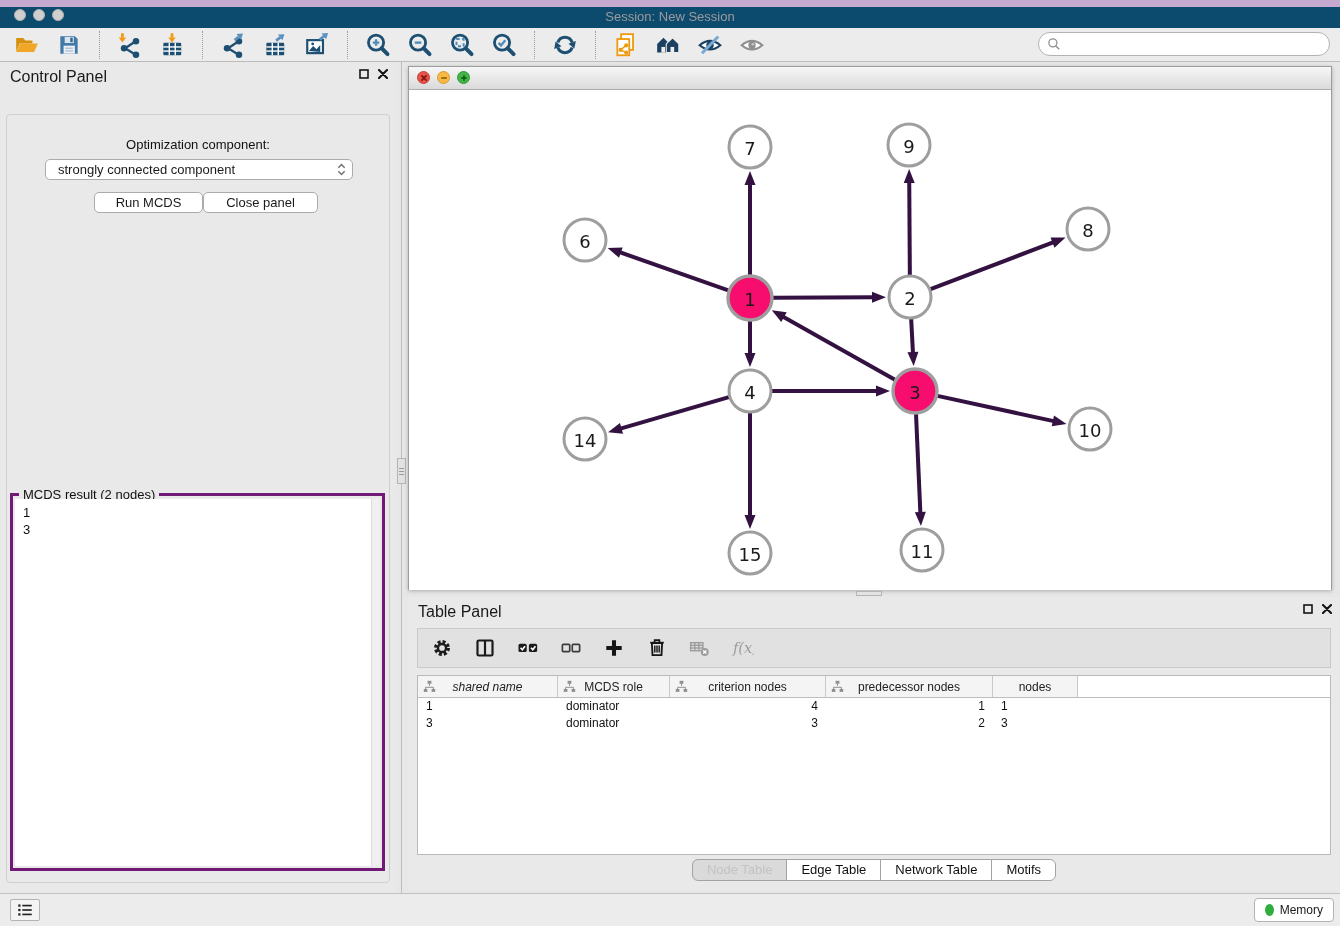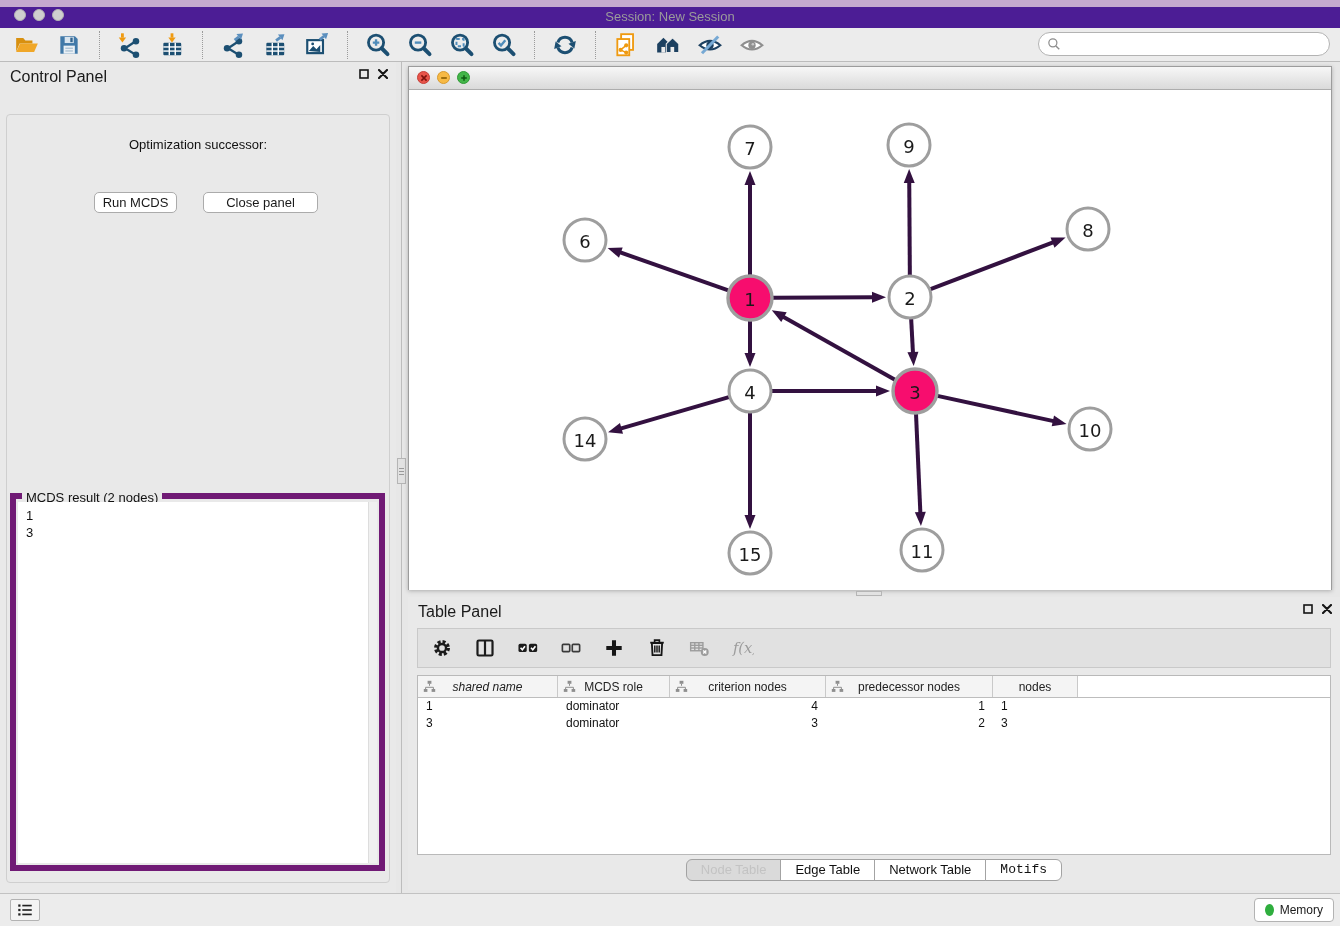--- a/index.html
+++ b/index.html
@@ -1,20 +1,20 @@
 <!DOCTYPE html>
 <html><head>
 <meta charset="utf-8">
 <style>
   html,body{margin:0;padding:0;background:#555;}
   #app{position:relative;width:1340px;height:926px;background:#e7e7e7;
        font-family:"Liberation Sans",sans-serif;font-size:13px;color:#1a1a1a;overflow:hidden;}
 
   
-  .titlebar{position:absolute;left:0;top:0;width:1340px;height:28px;background:#4c1d95;}
+  .titlebar{position:absolute;left:0;top:0;width:1340px;height:28px;background:#0c4a6e;}
   .titlebar .accent{position:absolute;left:0;top:0;width:100%;height:7px;background:#c5a9cf;}
   .titlebar .title{position:absolute;left:0;right:0;top:9px;text-align:center;color:#9b9b9b;font-size:13px;}
   .dots{position:absolute;left:14px;top:9px;display:flex;gap:7px;}
   .dot{width:12px;height:12px;border-radius:50%;background:#cfcfcf;border:1px solid #b3b3b3;box-sizing:border-box;}
 
   
   .toolbar{position:absolute;left:0;top:28px;width:1340px;height:34px;background:#ececec;
            border-bottom:1px solid #bcbcbc;display:flex;align-items:center;box-sizing:border-box;padding-left:6px;}
   .tbtn{width:30px;height:30px;display:flex;align-items:center;justify-content:center;margin:0 6px;cursor:default;}
   .tbtn svg{width:26px;height:26px;display:block;}
@@ -34,23 +34,23 @@
   .seg-tab:first-child{border-radius:4px 0 0 4px;margin-left:0;}
   .seg-tab:last-child{border-radius:0 4px 4px 0;}
   .seg-tab.sel{background:#d8d8d8;color:#c3c3c3;}
   .cp-content{position:absolute;left:6px;right:6px;top:52px;bottom:10px;border:1px solid #cfcfcf;border-radius:4px;}
   .opt-label{position:absolute;left:0;right:0;top:75px;text-align:center;font-size:13px;color:#111;}
   .dropdown{position:absolute;left:45px;top:97px;width:308px;height:21px;background:#fff;border:1px solid #ababab;
             border-radius:5px;display:flex;align-items:center;box-sizing:border-box;padding:0 6px 0 12px;font-size:13px;}
   .dropdown .dd-label{flex:1;}
   .btn{position:absolute;height:21px;background:#fff;border:1px solid #ababab;border-radius:5px;font-size:13px;
        display:flex;align-items:center;justify-content:center;box-sizing:border-box;}
-  #run-mcds{left:94px;top:130px;width:83px;text-align:right;}
+  #run-mcds{left:94px;top:130px;width:109px;text-align:right;}
   #close-panel{left:203px;top:130px;width:115px;}
-  .fieldset{position:absolute;left:10px;top:431px;width:375px;height:378px;border:6px solid #701a75;box-sizing:border-box;}
+  .fieldset{position:absolute;left:10px;top:431px;width:375px;height:378px;border:3px solid #701a75;box-sizing:border-box;}
   .fieldset .legend{position:absolute;left:6px;top:-9px;background:#e9e9e9;padding:0 4px;font-size:13px;color:#111;}
   .fieldset .inner{position:absolute;left:2px;right:2px;top:3px;bottom:2px;background:#fff;}
   .fieldset .scrollstrip{position:absolute;right:0;top:0;bottom:0;width:8px;background:#f0f0f0;border-left:1px solid #ddd;}
   .result-lines{padding:5px 0 0 8px;font-size:13px;line-height:17px;color:#111;}
 
   
   #v-divider{position:absolute;left:396px;top:62px;width:12px;height:831px;}
   #v-divider .line{position:absolute;left:5px;top:0;bottom:0;width:1px;background:#bdbdbd;}
   #v-divider .grip{position:absolute;left:1px;top:396px;width:9px;height:26px;background:#e2e2e2;border:1px solid #b5b5b5;
        box-sizing:border-box;display:flex;flex-direction:column;justify-content:center;gap:2px;align-items:center;}
@@ -80,21 +80,21 @@
   .tp-table{position:absolute;left:9px;top:78px;width:914px;height:180px;background:#fff;border:1px solid #b9b9b9;box-sizing:border-box;overflow:hidden;}
   .thead{display:flex;height:21px;border-bottom:1px solid #bdbdbd;}
   .th{position:relative;background:#f4f4f4;border-right:1px solid #c9c9c9;box-sizing:border-box;height:21px;
       font-size:12px;color:#222;display:flex;align-items:center;justify-content:center;}
   .th .tree{position:absolute;left:5px;top:4px;}
   .trow{display:flex;height:17px;font-size:12px;color:#111;}
   .td{box-sizing:border-box;padding:1px 8px 0 8px;overflow:hidden;white-space:nowrap;}
   .tp-tabs{position:absolute;left:0;right:0;top:262px;display:flex;justify-content:center;}
   .tp-tabs .seg-tab{height:20px;line-height:20px;padding:0 14px;}
   .tp-tabs .seg-tab:first-child{border-radius:6px 0 0 6px;}
-  .tp-tabs .seg-tab:last-child{border-radius:0 6px 6px 0;font-family:Liberation Mono, monospace;}
+  .tp-tabs .seg-tab:last-child{border-radius:0 6px 6px 0;}
   .tp-tabs .seg-tab.sel{background:#dadada;color:#c3c3c3;}
 
   
   #statusbar{position:absolute;left:0;top:893px;width:1340px;height:33px;background:#ececec;border-top:1px solid #c2c2c2;box-sizing:border-box;}
   #list-btn{position:absolute;left:10px;top:5px;width:30px;height:22px;background:#f4f4f4;border:1px solid #b3b3b3;
       box-sizing:border-box;border-radius:2px;display:flex;align-items:center;justify-content:center;}
   #memory-btn{position:absolute;right:6px;top:4px;height:24px;background:#fff;border:1px solid #b3b3b3;border-radius:4px;
       box-sizing:border-box;display:flex;align-items:center;gap:6px;padding:0 10px;font-size:12px;}
   #memory-btn .gdot{width:9px;height:12px;border-radius:50%;background:#2fae3e;}
   .xicon,.ficon{display:flex;align-items:center;}
@@ -331,21 +331,30 @@
             </svg>
           </span>
         <span class="xicon">
             <svg viewBox="0 0 10 10" width="10" height="10">
               <path d="M1 1l8 8M9 1L1 9" stroke="#141414" stroke-width="2.1" stroke-linecap="round"></path>
             </svg>
           </span>
       </span>
     </div>
     <div class="cp-content"></div>
-    <div class="opt-label">Optimization successor:</div>
+    <div class="opt-label">Optimization component:</div>
+    <div class="dropdown">
+      <span class="dd-label">strongly connected component</span>
+      <span style="display:flex;">
+        <svg viewBox="0 0 10 16" width="9" height="15">
+            <path d="M1.5 6 5 2.4 8.5 6" fill="none" stroke="#6e6e6e" stroke-width="1.6"></path>
+            <path d="M1.5 10 5 13.6 8.5 10" fill="none" stroke="#6e6e6e" stroke-width="1.6"></path>
+          </svg>
+      </span>
+    </div>
     <div class="btn" id="run-mcds">Run MCDS</div>
     <div class="btn" id="close-panel">Close panel</div>
     <div class="fieldset">
       <span class="legend">MCDS result (2 nodes)</span>
       <div class="inner">
         <div class="result-lines" id="result-lines">
             <div>1</div>
             <div>3</div>
           </div>
         <div class="scrollstrip"></div>

